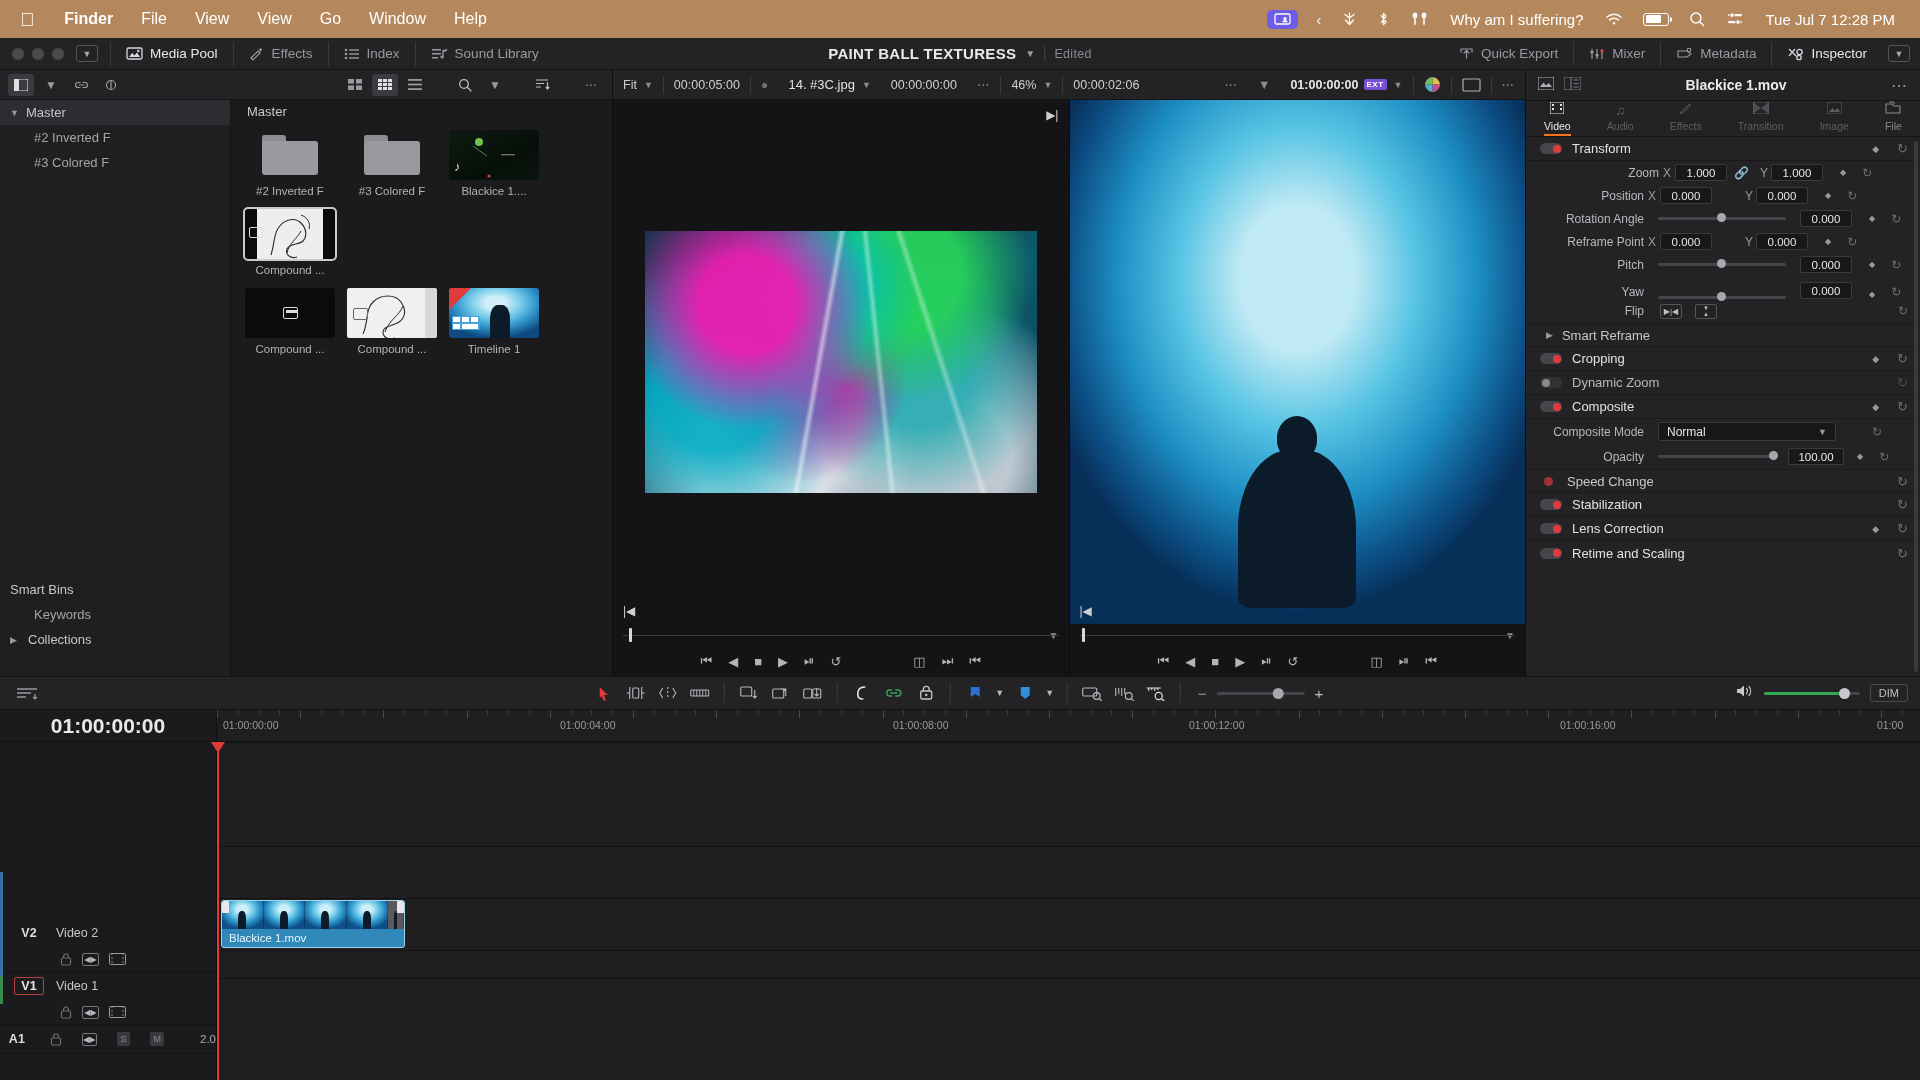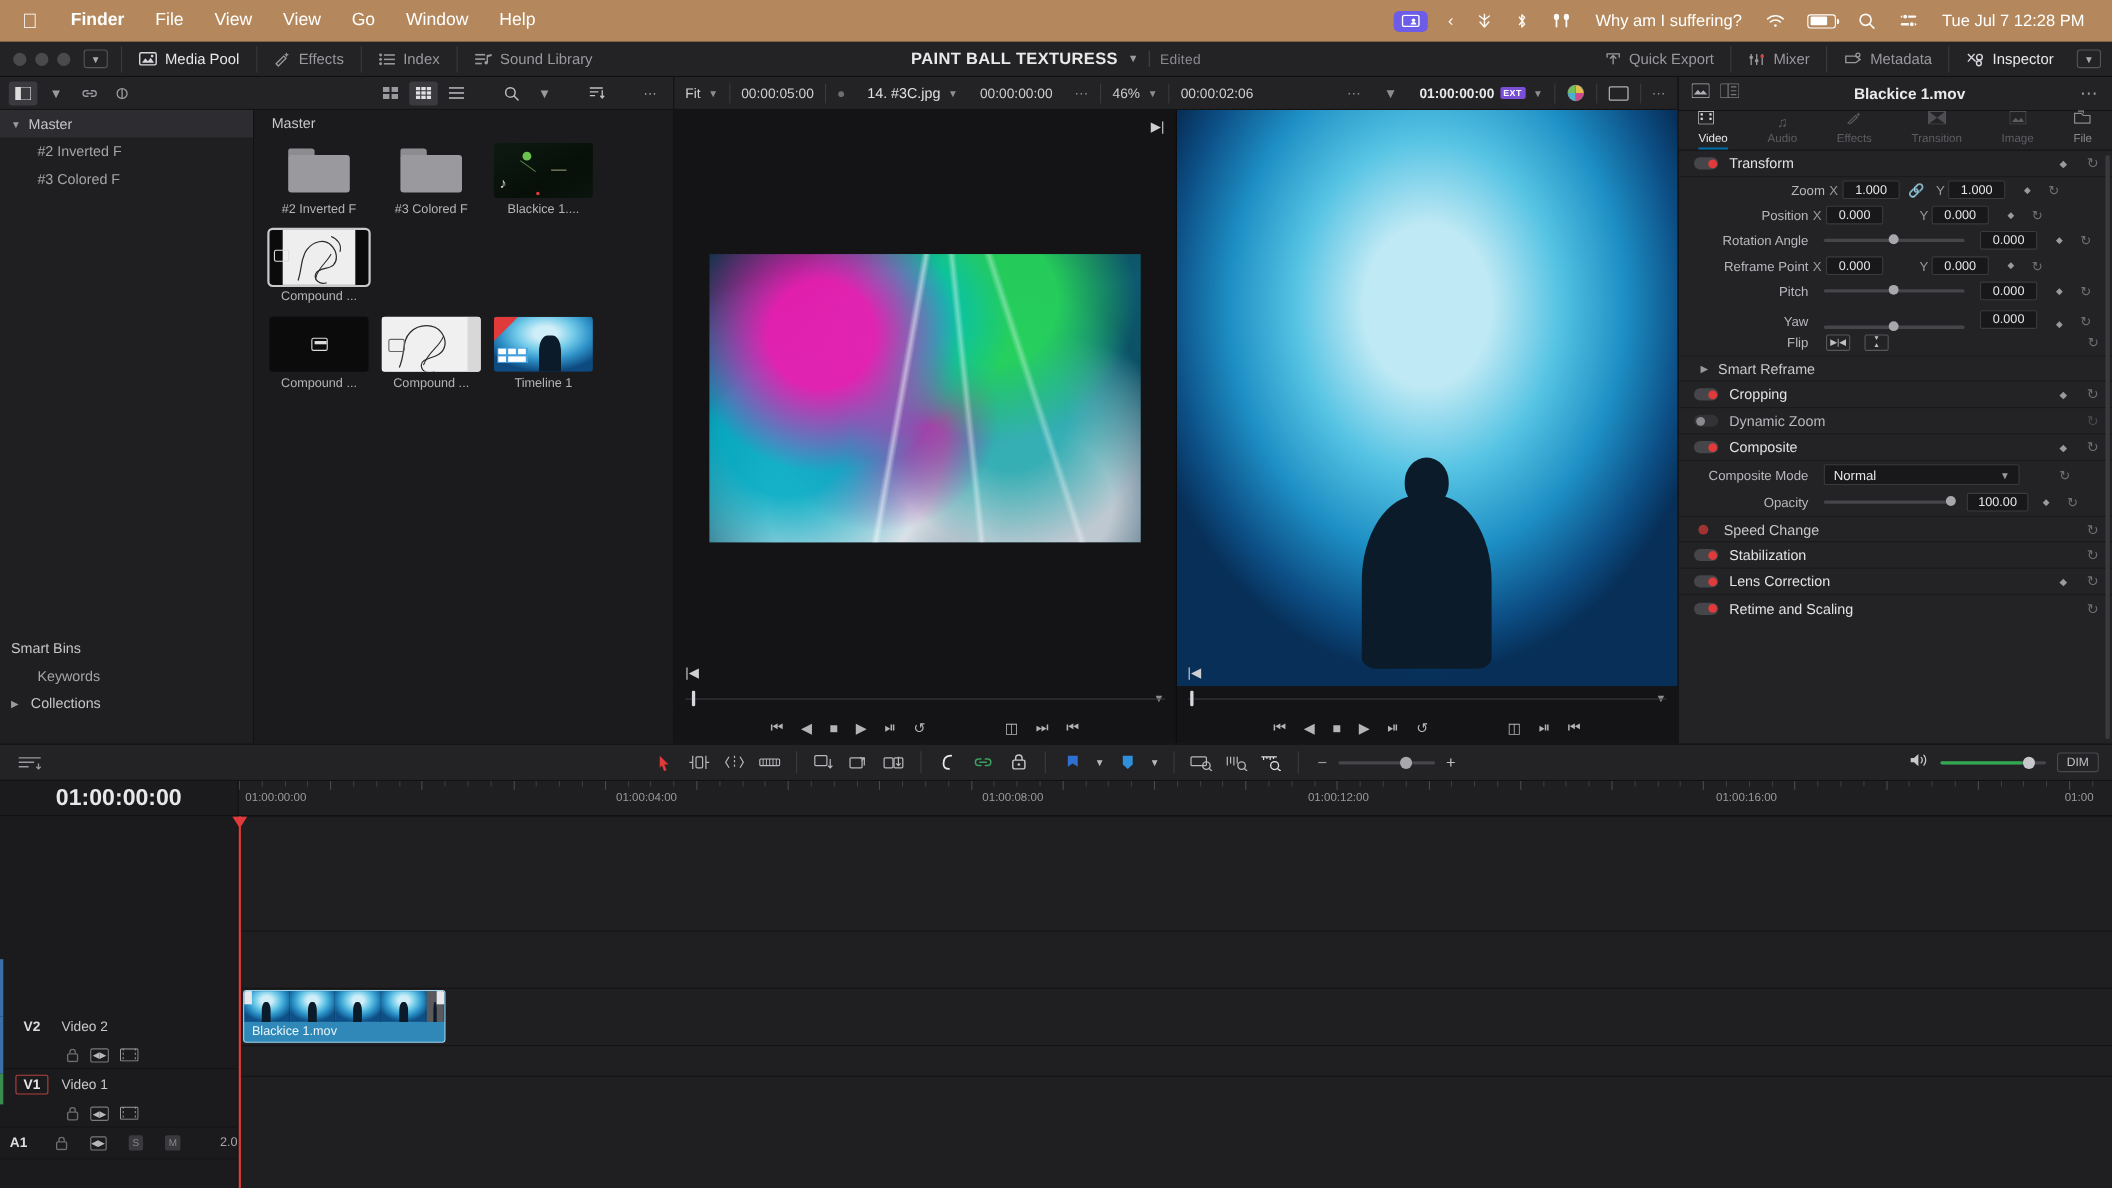--- a/index.html
+++ b/index.html
@@ -701,21 +701,21 @@
               <rect x="0" y="0" width="17" height="13" rx="1.2" fill="none" stroke="#7a7a7e" stroke-width="1.1"></rect>
               <path d="M7 0v13" stroke="#7a7a7e" stroke-width="1.1"></path>
               <path d="M9.5 3h5M9.5 6.5h5M9.5 10h5" stroke="#7a7a7e" stroke-width="1"></path>
             </svg>
         </span>
         <span style="flex:1;text-align:center;font-size:14px;font-weight:bold;color:#eaeaec;">Blackice 1.mov</span>
         <span style="color:#9a9a9e;letter-spacing:1px;">⋯</span>
       </div>
 
       <div style="height:36px;display:flex;align-items:flex-end;justify-content:space-around;background:#232326;border-bottom:1px solid #131314;">
-        <div style="display:flex;flex-direction:column;align-items:flex-start;gap:2px;padding-bottom:2px;border-bottom:2px solid #0369a1;">
+        <div style="display:flex;flex-direction:column;align-items:center;gap:2px;padding-bottom:2px;border-bottom:2px solid #f97316;">
           <span>
             <svg width="14" height="12" viewBox="0 0 14 12">
                 <rect x="0" y="0" width="14" height="12" rx="1" fill="none" stroke="#e6e6e8" stroke-width="1.1"></rect>
                 <rect x="2" y="2" width="2" height="2" fill="#e6e6e8"></rect>
                 <rect x="2" y="6" width="2" height="2" fill="#e6e6e8"></rect>
                 <rect x="10" y="2" width="2" height="2" fill="#e6e6e8"></rect>
                 <rect x="10" y="6" width="2" height="2" fill="#e6e6e8"></rect>
               </svg>
           </span>
           <span style="font-size:10.5px;color:#eaeaec;">Video</span>

